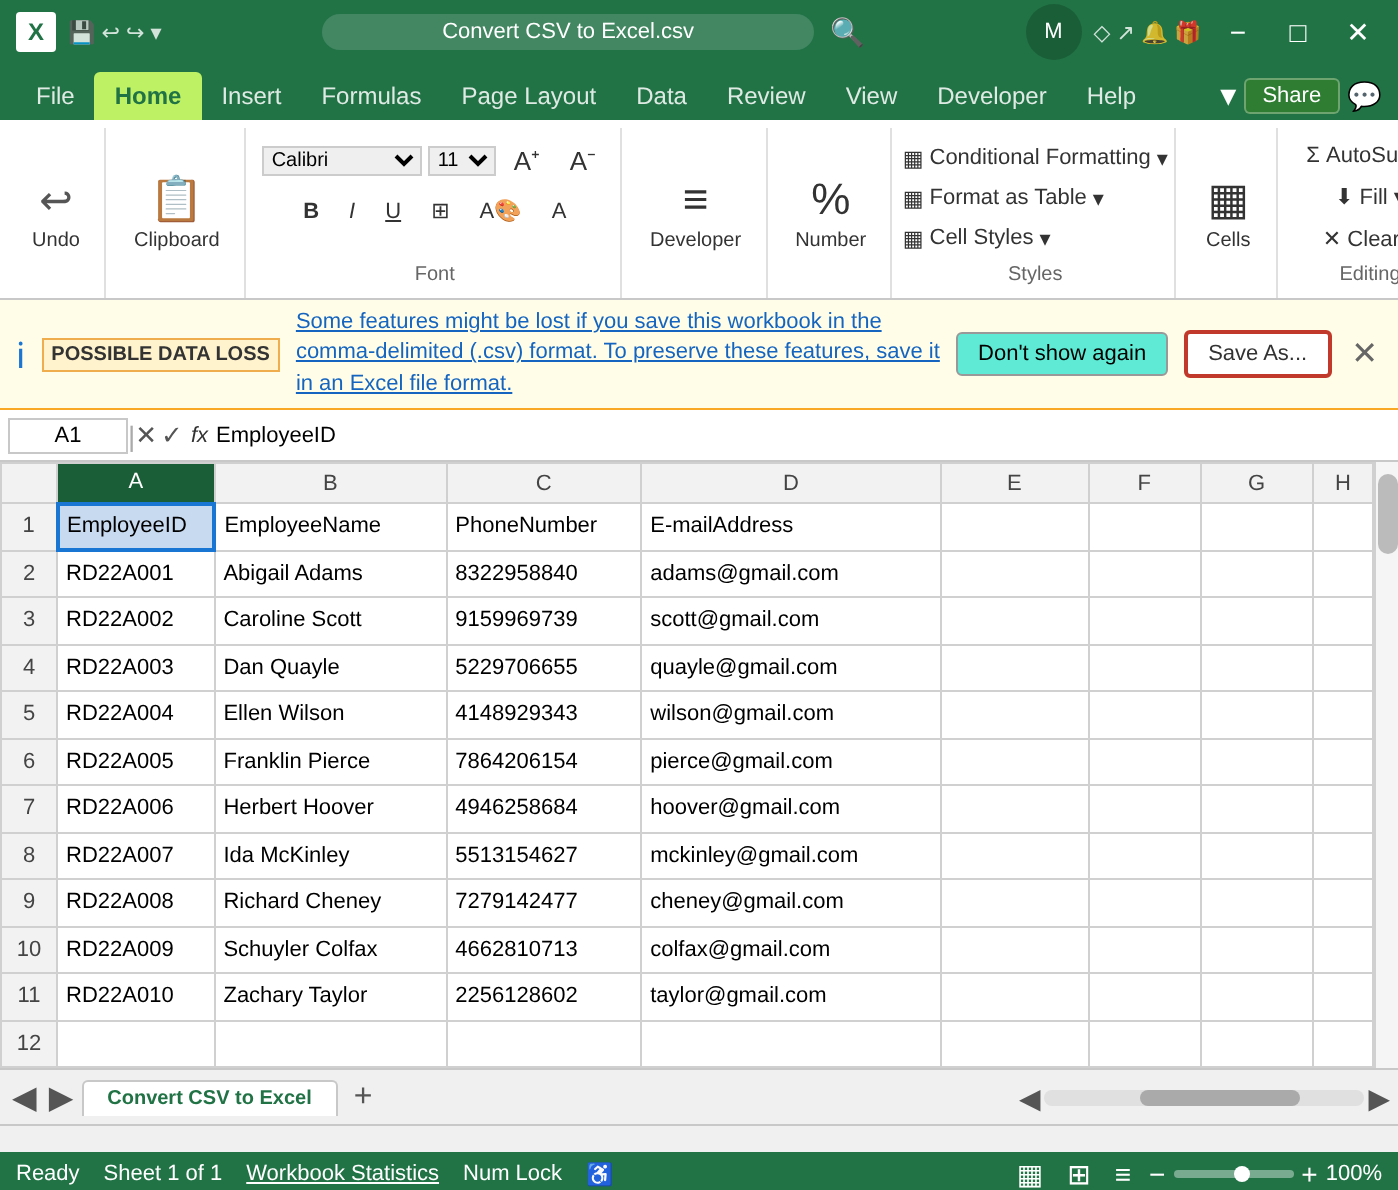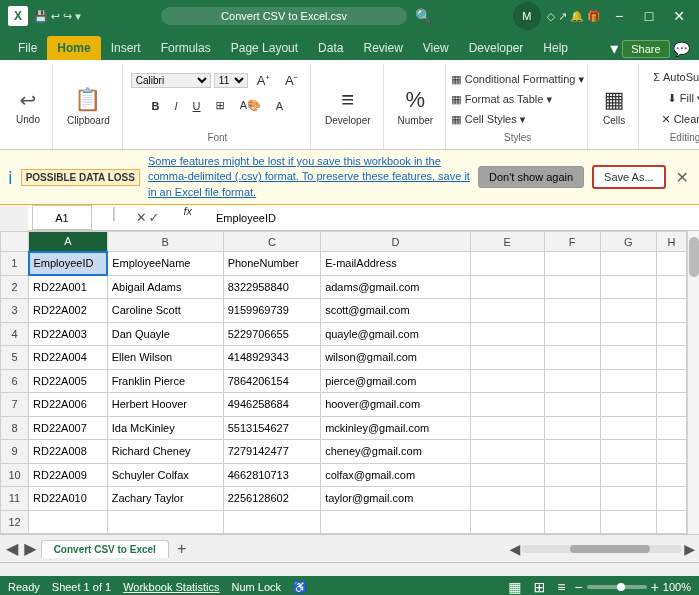--- a/index.html
+++ b/index.html
@@ -55,21 +55,21 @@
     .ribbon-tab {
       padding: 4px 10px;
       font-size: 12px;
       color: rgba(255,255,255,0.85);
       cursor: pointer;
       border-radius: 3px 3px 0 0;
       height: 24px;
       display: flex; align-items: center;
     }
     .ribbon-tab.active {
-      background: #eab308;
+      background: #bef264;
       color: #217346;
       font-weight: 600;
     }
 
     
     .ribbon {
       background: white;
       border-bottom: 1px solid #c8c8c8;
       height: 90px;
       display: flex;
@@ -163,21 +163,21 @@
     }
     .info-text {
       font-size: 11px;
       color: #1565c0;
       text-decoration: underline;
       flex: 1;
       line-height: 1.4;
     }
     .info-btn {
       border: 1px solid #999;
-      background: #a3a3a3;
+      background: #5eead4;
       padding: 4px 10px;
       font-size: 11px;
       cursor: pointer;
       border-radius: 3px;
       white-space: nowrap;
     }
     .info-btn-save {
       border: 2px solid #c0392b;
       background: white;
       padding: 4px 10px;
@@ -195,24 +195,24 @@
       font-size: 16px;
       color: #666;
       padding: 2px;
     }
 
     
     .formula-bar {
       background: white;
       border-bottom: 1px solid #c8c8c8;
       display: flex;
+      align-items: center;
       height: 26px;
       padding: 0 4px;
-      gap: 20px;
-      margin-left: 28px;
+      gap: 0;
     }
     .cell-ref {
       width: 60px;
       border: 1px solid #c8c8c8;
       font-size: 11px;
       padding: 2px 4px;
       text-align: center;
     }
     .formula-separator {
       color: #aaa;

